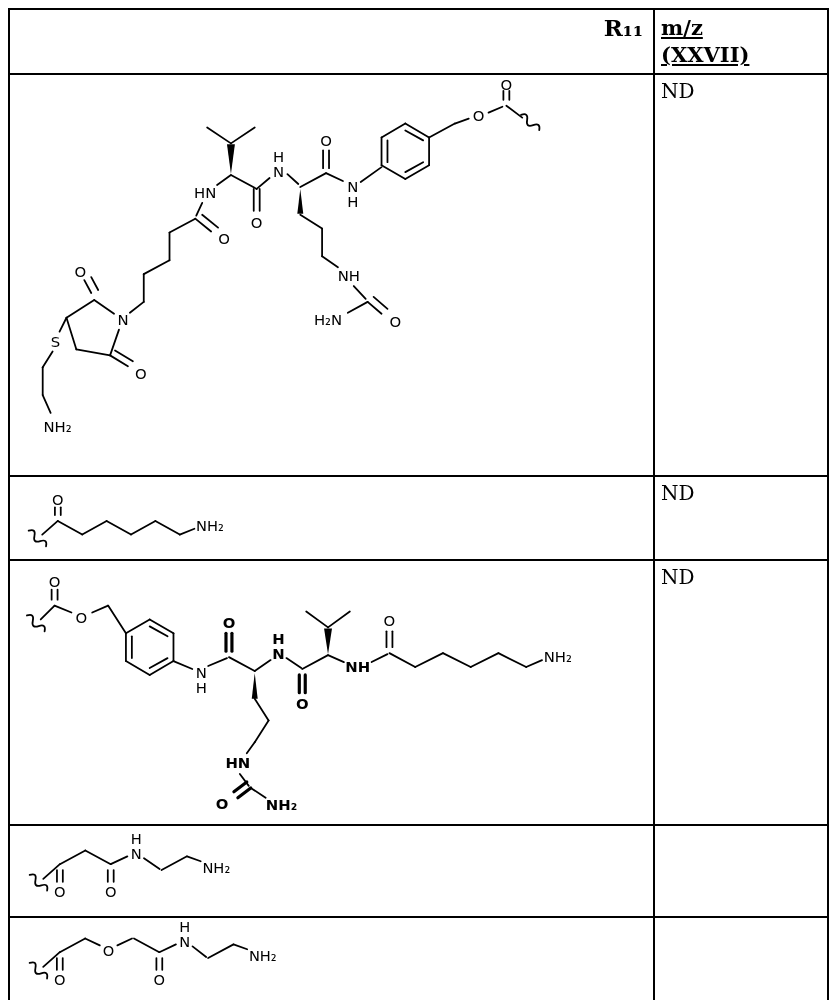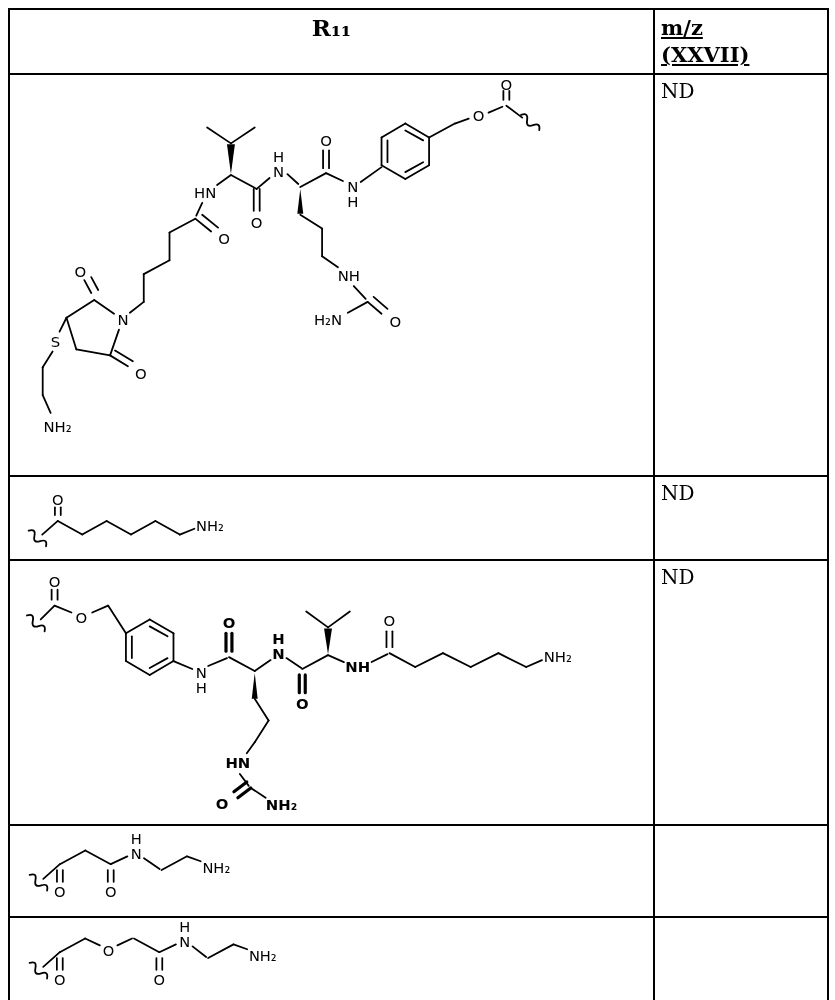--- a/index.html
+++ b/index.html
@@ -1,21 +1,21 @@
 <!DOCTYPE html>
 <html><head>
 <meta charset="utf-8">
 <style>
   * { box-sizing: border-box; }
   html, body { margin: 0; padding: 0; background: #ffffff; }
   body { width: 835px; height: 1000px; font-family: "DejaVu Serif", serif; color: #000; }
   .page { width: 835px; height: 1000px; padding: 8px; background: #fff; }
   table.tbl { border-collapse: collapse; width: 819px; table-layout: fixed; }
   .tbl th, .tbl td { border: 2px solid #000; vertical-align: top; }
-  th.h-r11 { width: 645px; text-align: center; font-size: 23px; font-weight: bold; padding: 4px 10px; height: 64px; }
+  th.h-r11 { width: 645px; text-align: right; font-size: 23px; font-weight: bold; padding: 4px 10px; height: 64px; }
   th.h-mz  { width: 174px; text-align: left; font-size: 21px; font-weight: bold; padding: 4px 6px; line-height: 1.3; text-decoration: underline; }
   td.struct { padding: 1px; }
   td.mz { font-size: 20px; padding: 4px 6px; margin-top: 28px; }
   svg.chem { display: block; }
   .bd { stroke: #000; stroke-width: 1.8; fill: none; stroke-linecap: round; stroke-linejoin: round; }
   .bb { stroke-width: 3.2; }
   .wg { fill: #000; stroke: none; }
   svg text { font-family: "DejaVu Sans", sans-serif; font-size: 15px; fill: #000;
              text-anchor: middle; dominant-baseline: central; }
   svg text.b { font-weight: bold; }

